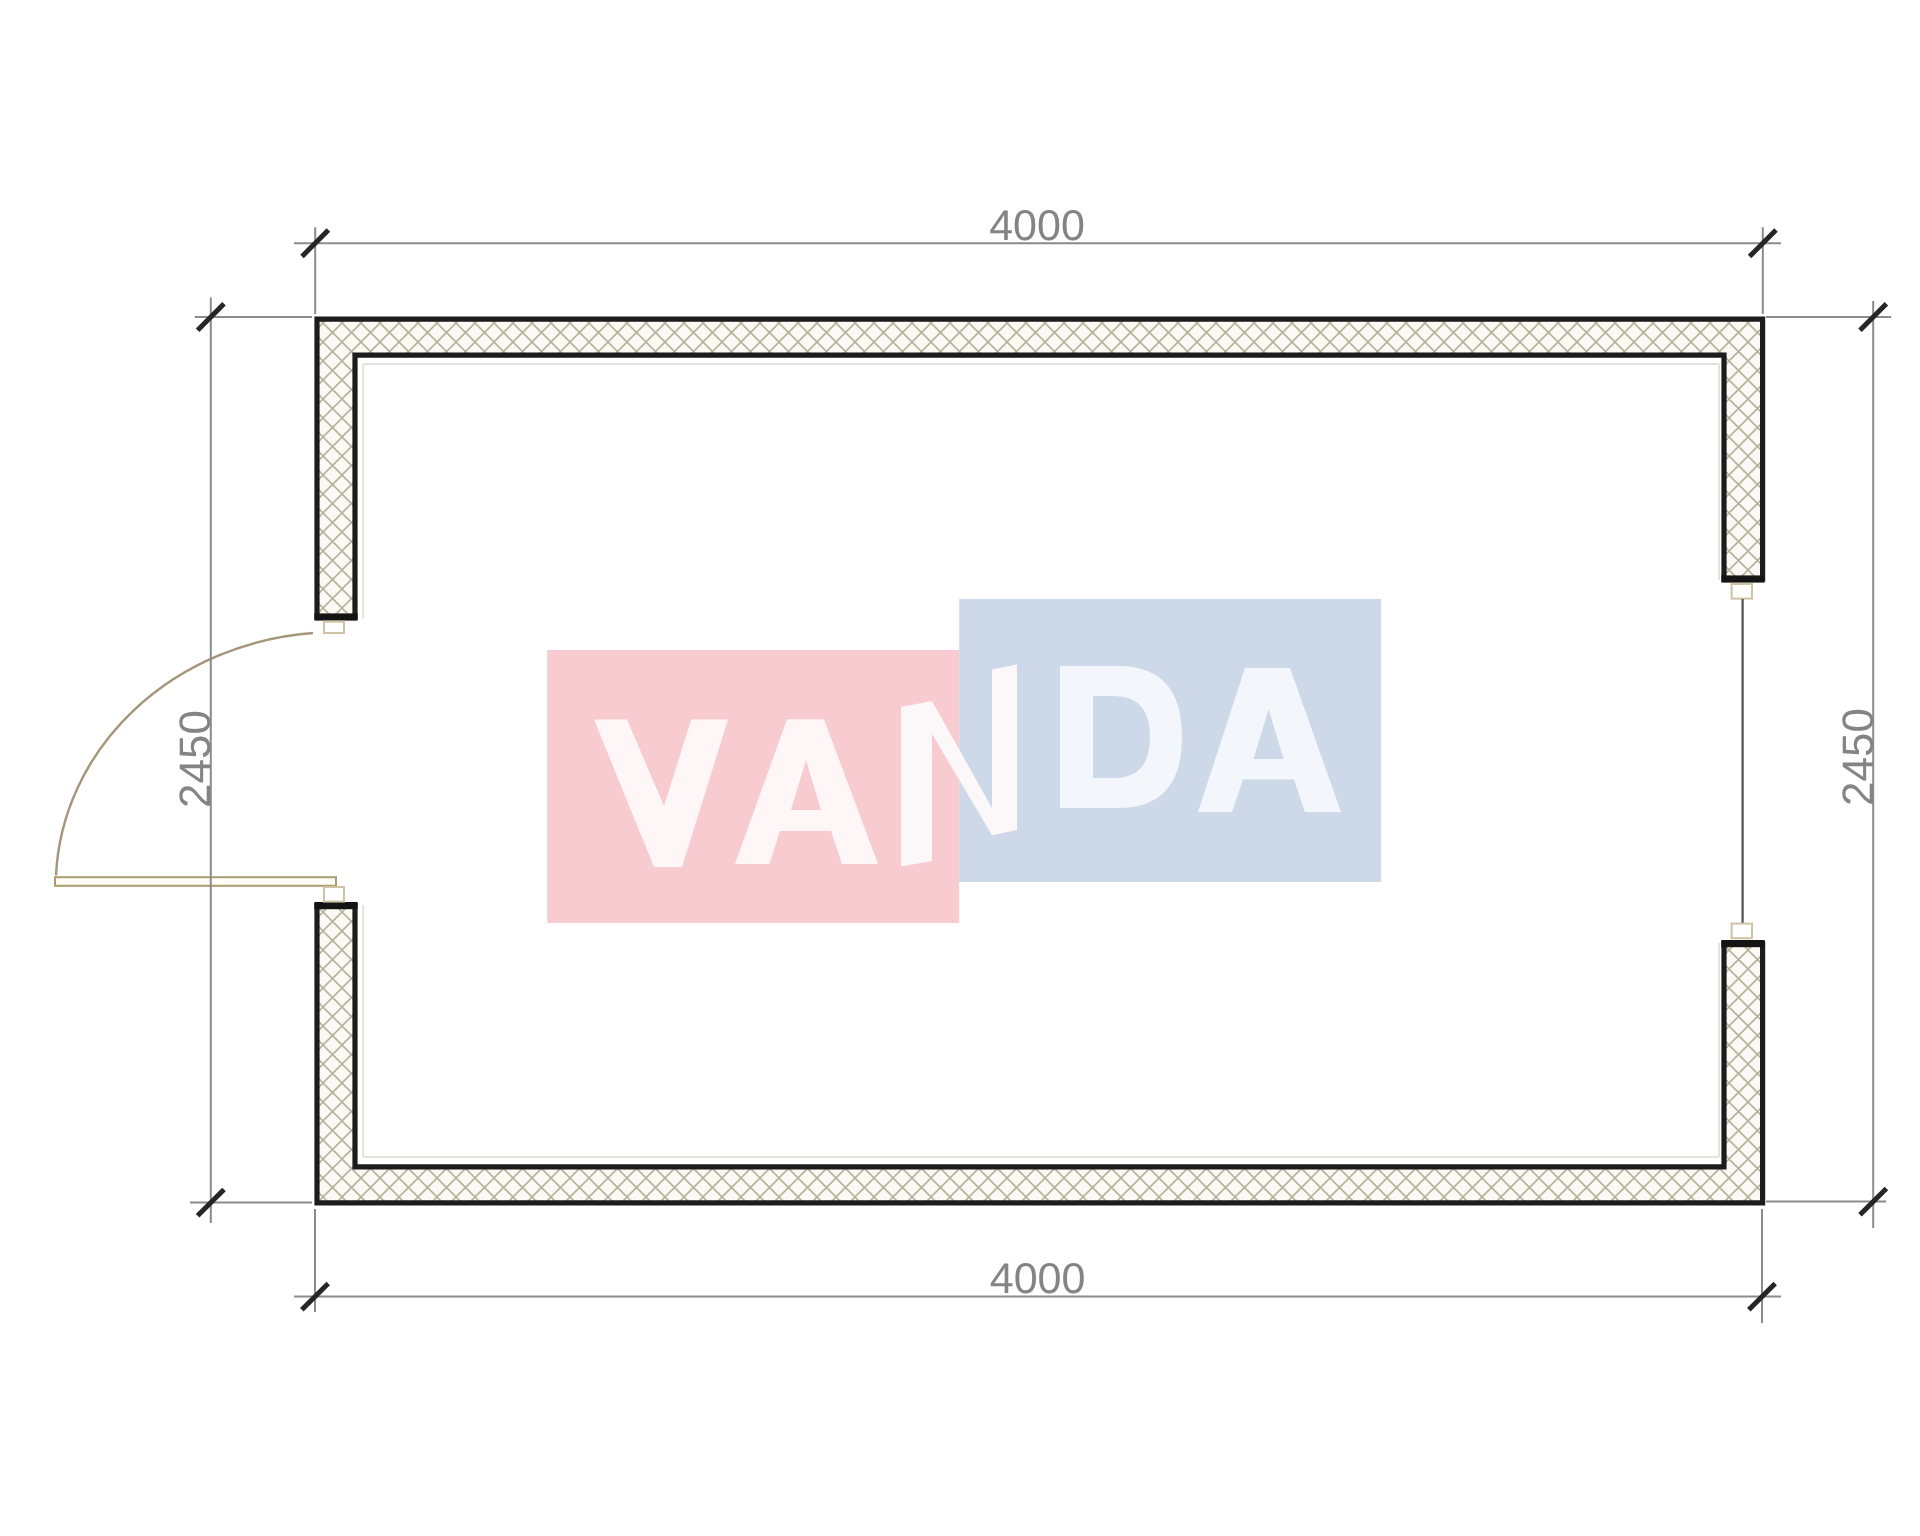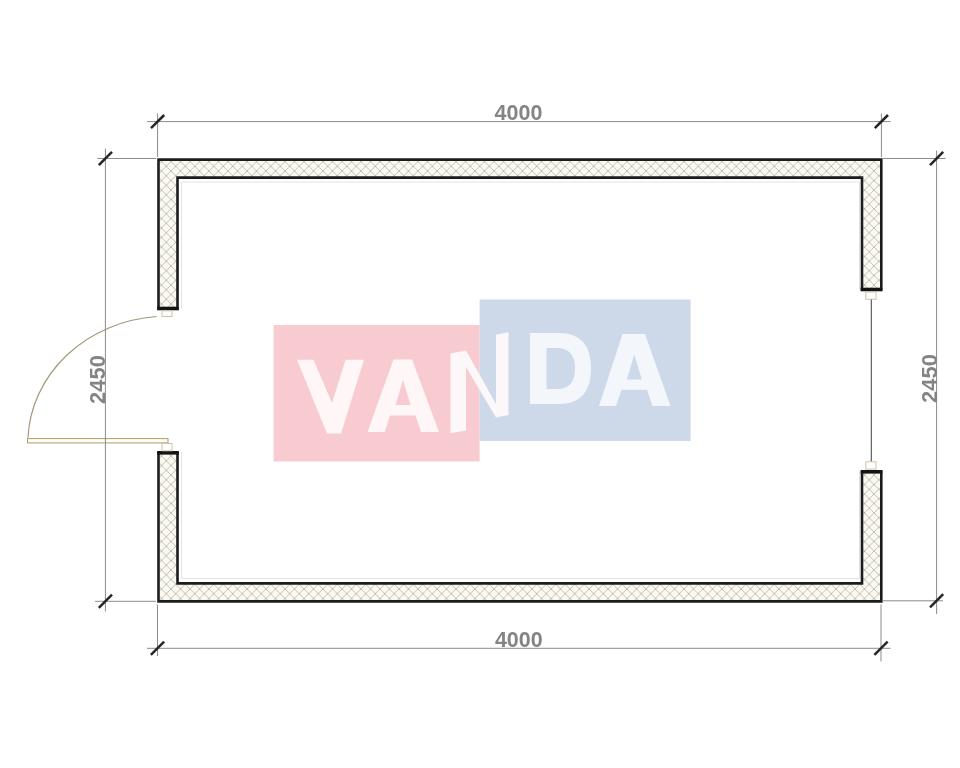--- a/index.html
+++ b/index.html
@@ -1,16 +1,16 @@
 <!DOCTYPE html>
 <html><head>
 <meta charset="utf-8">
 <style>
   html,body{margin:0;padding:0;background:#ffffff;}
-  #stage{width:960px;height:768px;position:relative;font-family:"Liberation Sans", sans-serif;font-weight:bold;}
+  #stage{width:960px;height:768px;position:relative;font-family:"Liberation Sans", sans-serif;}
   svg{display:block;}
 </style>
 </head>
 <body>
 <div id="stage">
 <svg width="960" height="768" viewBox="0 0 960 768" xmlns="http://www.w3.org/2000/svg">
   <defs>
     <pattern id="hatch" width="9.5" height="9.5" patternUnits="userSpaceOnUse">
       <rect x="0" y="0" width="9.5" height="9.5" fill="#faf9f3"></rect>
       <path d="M-1,8.5 L1,10.5 M0,0 L9.5,9.5 M8.5,-1 L10.5,1 M9.5,0 L0,9.5 M1,-1 L-1,1 M10.5,8.5 L8.5,10.5" stroke="#b9b19b" stroke-width="0.8" fill="none"></path>

